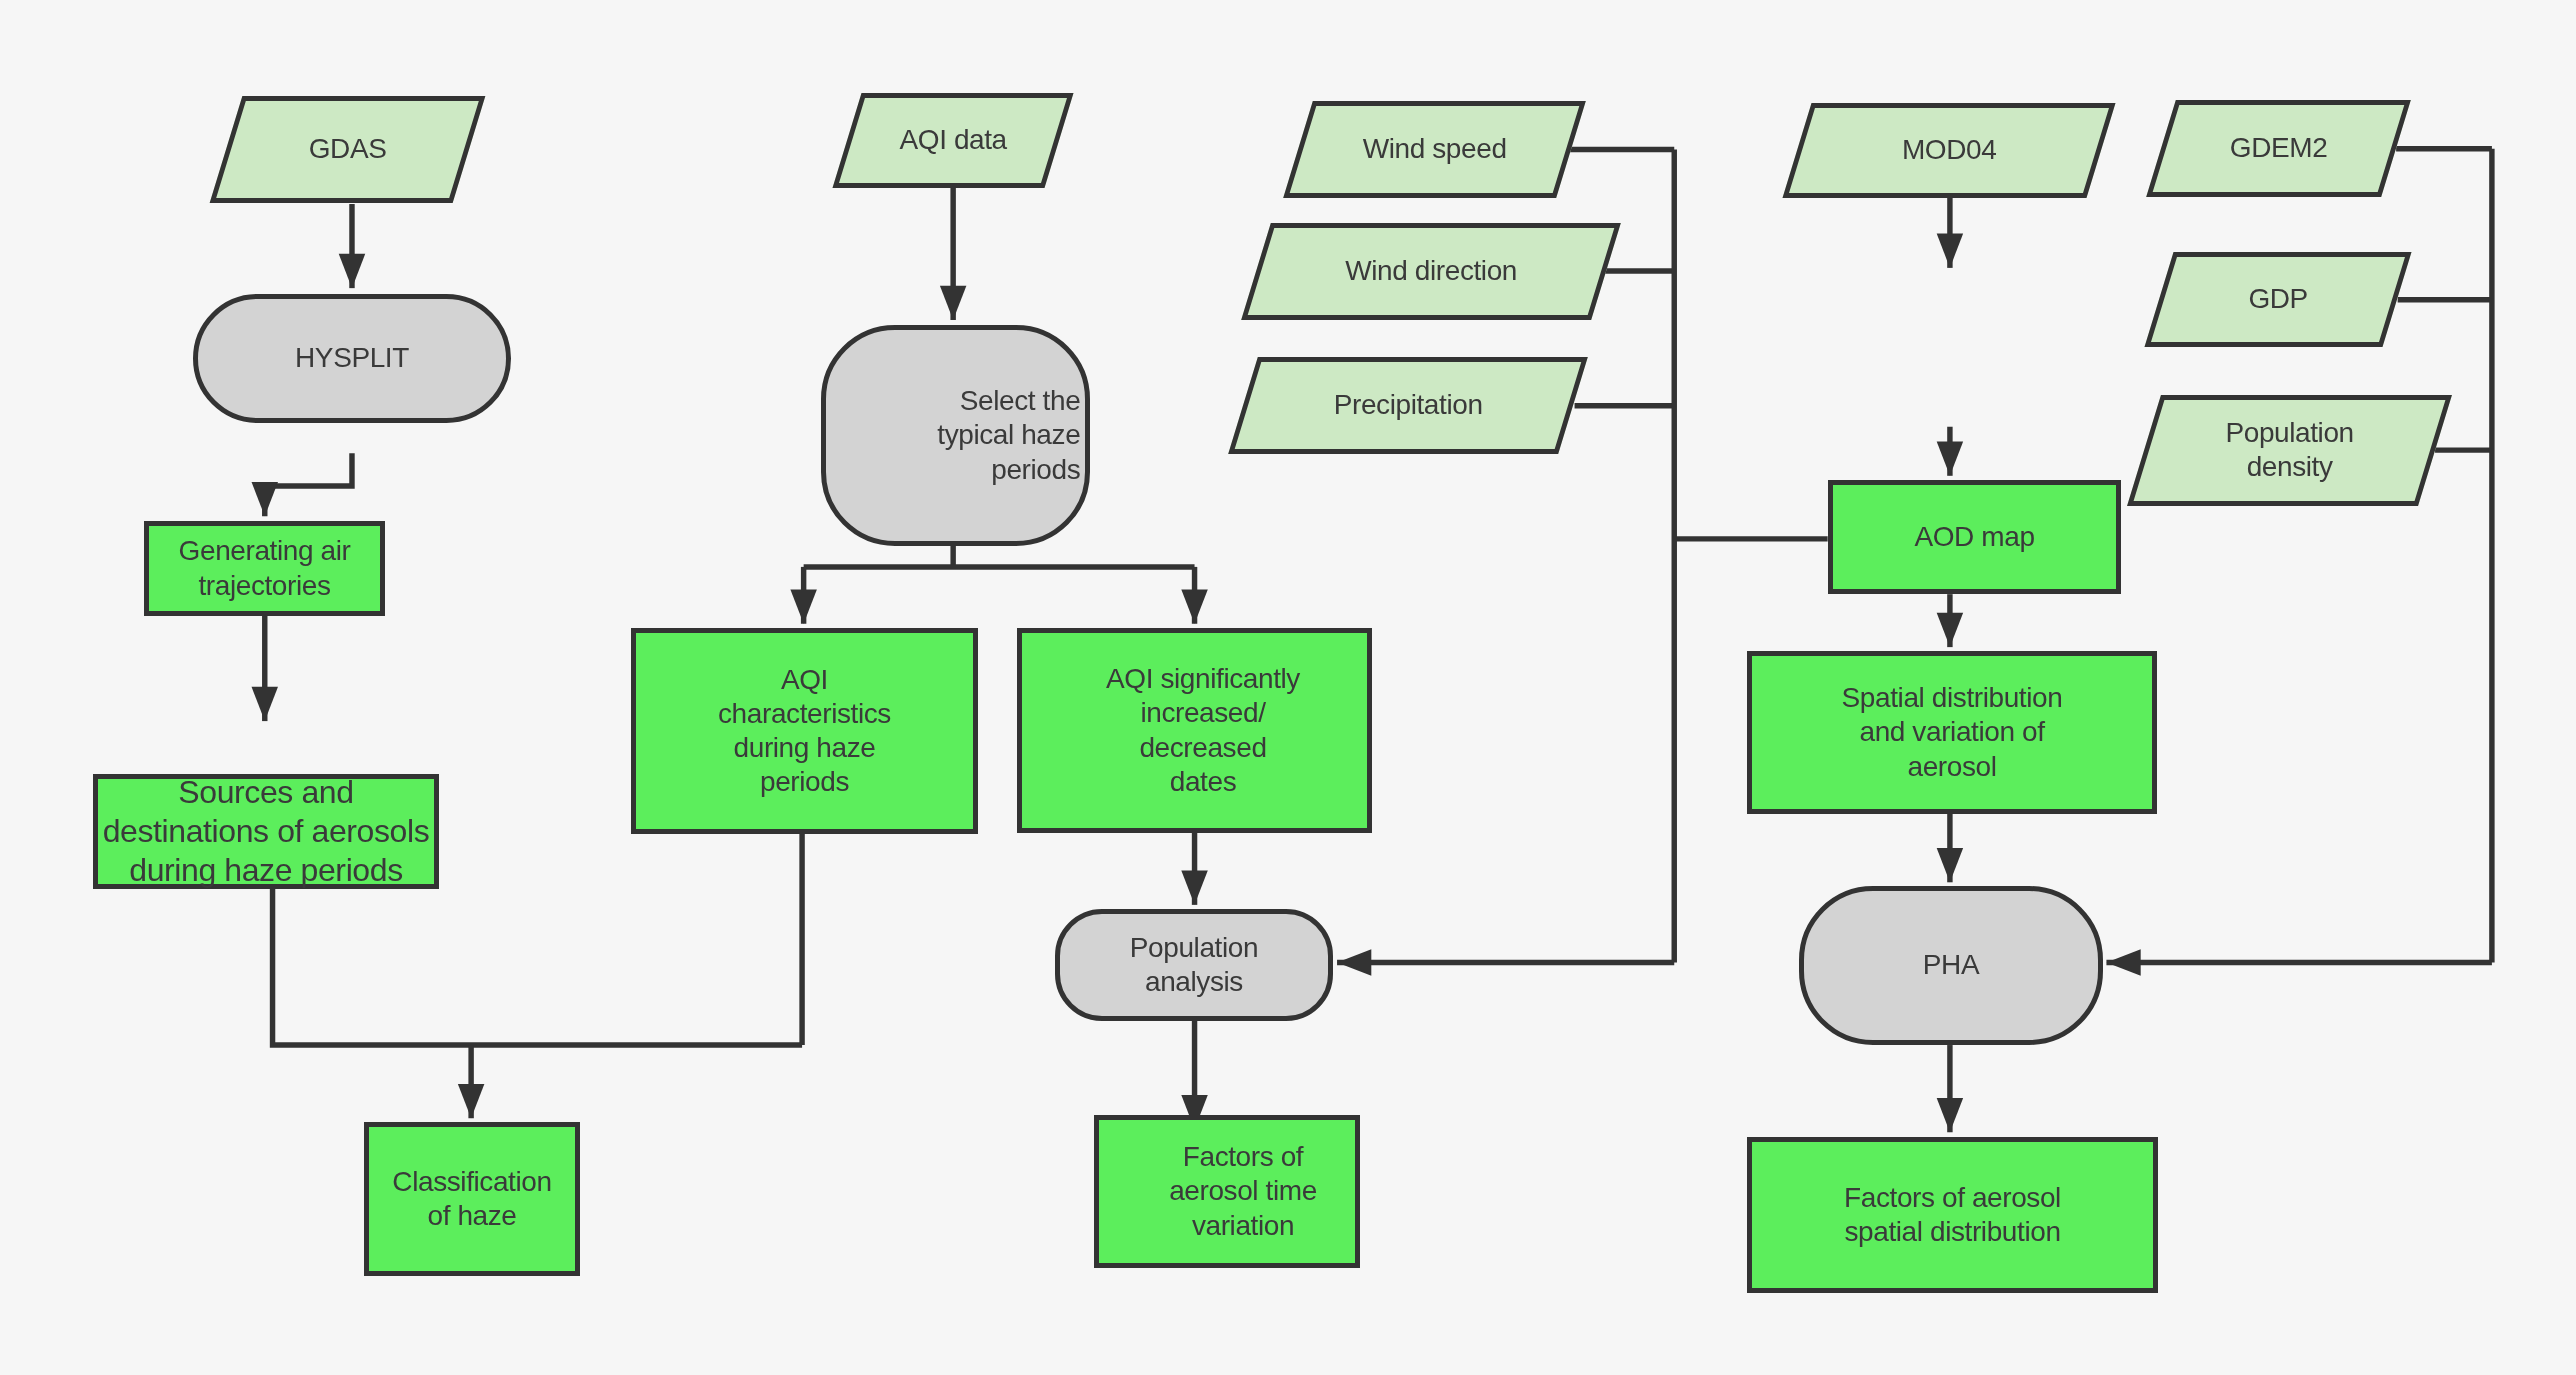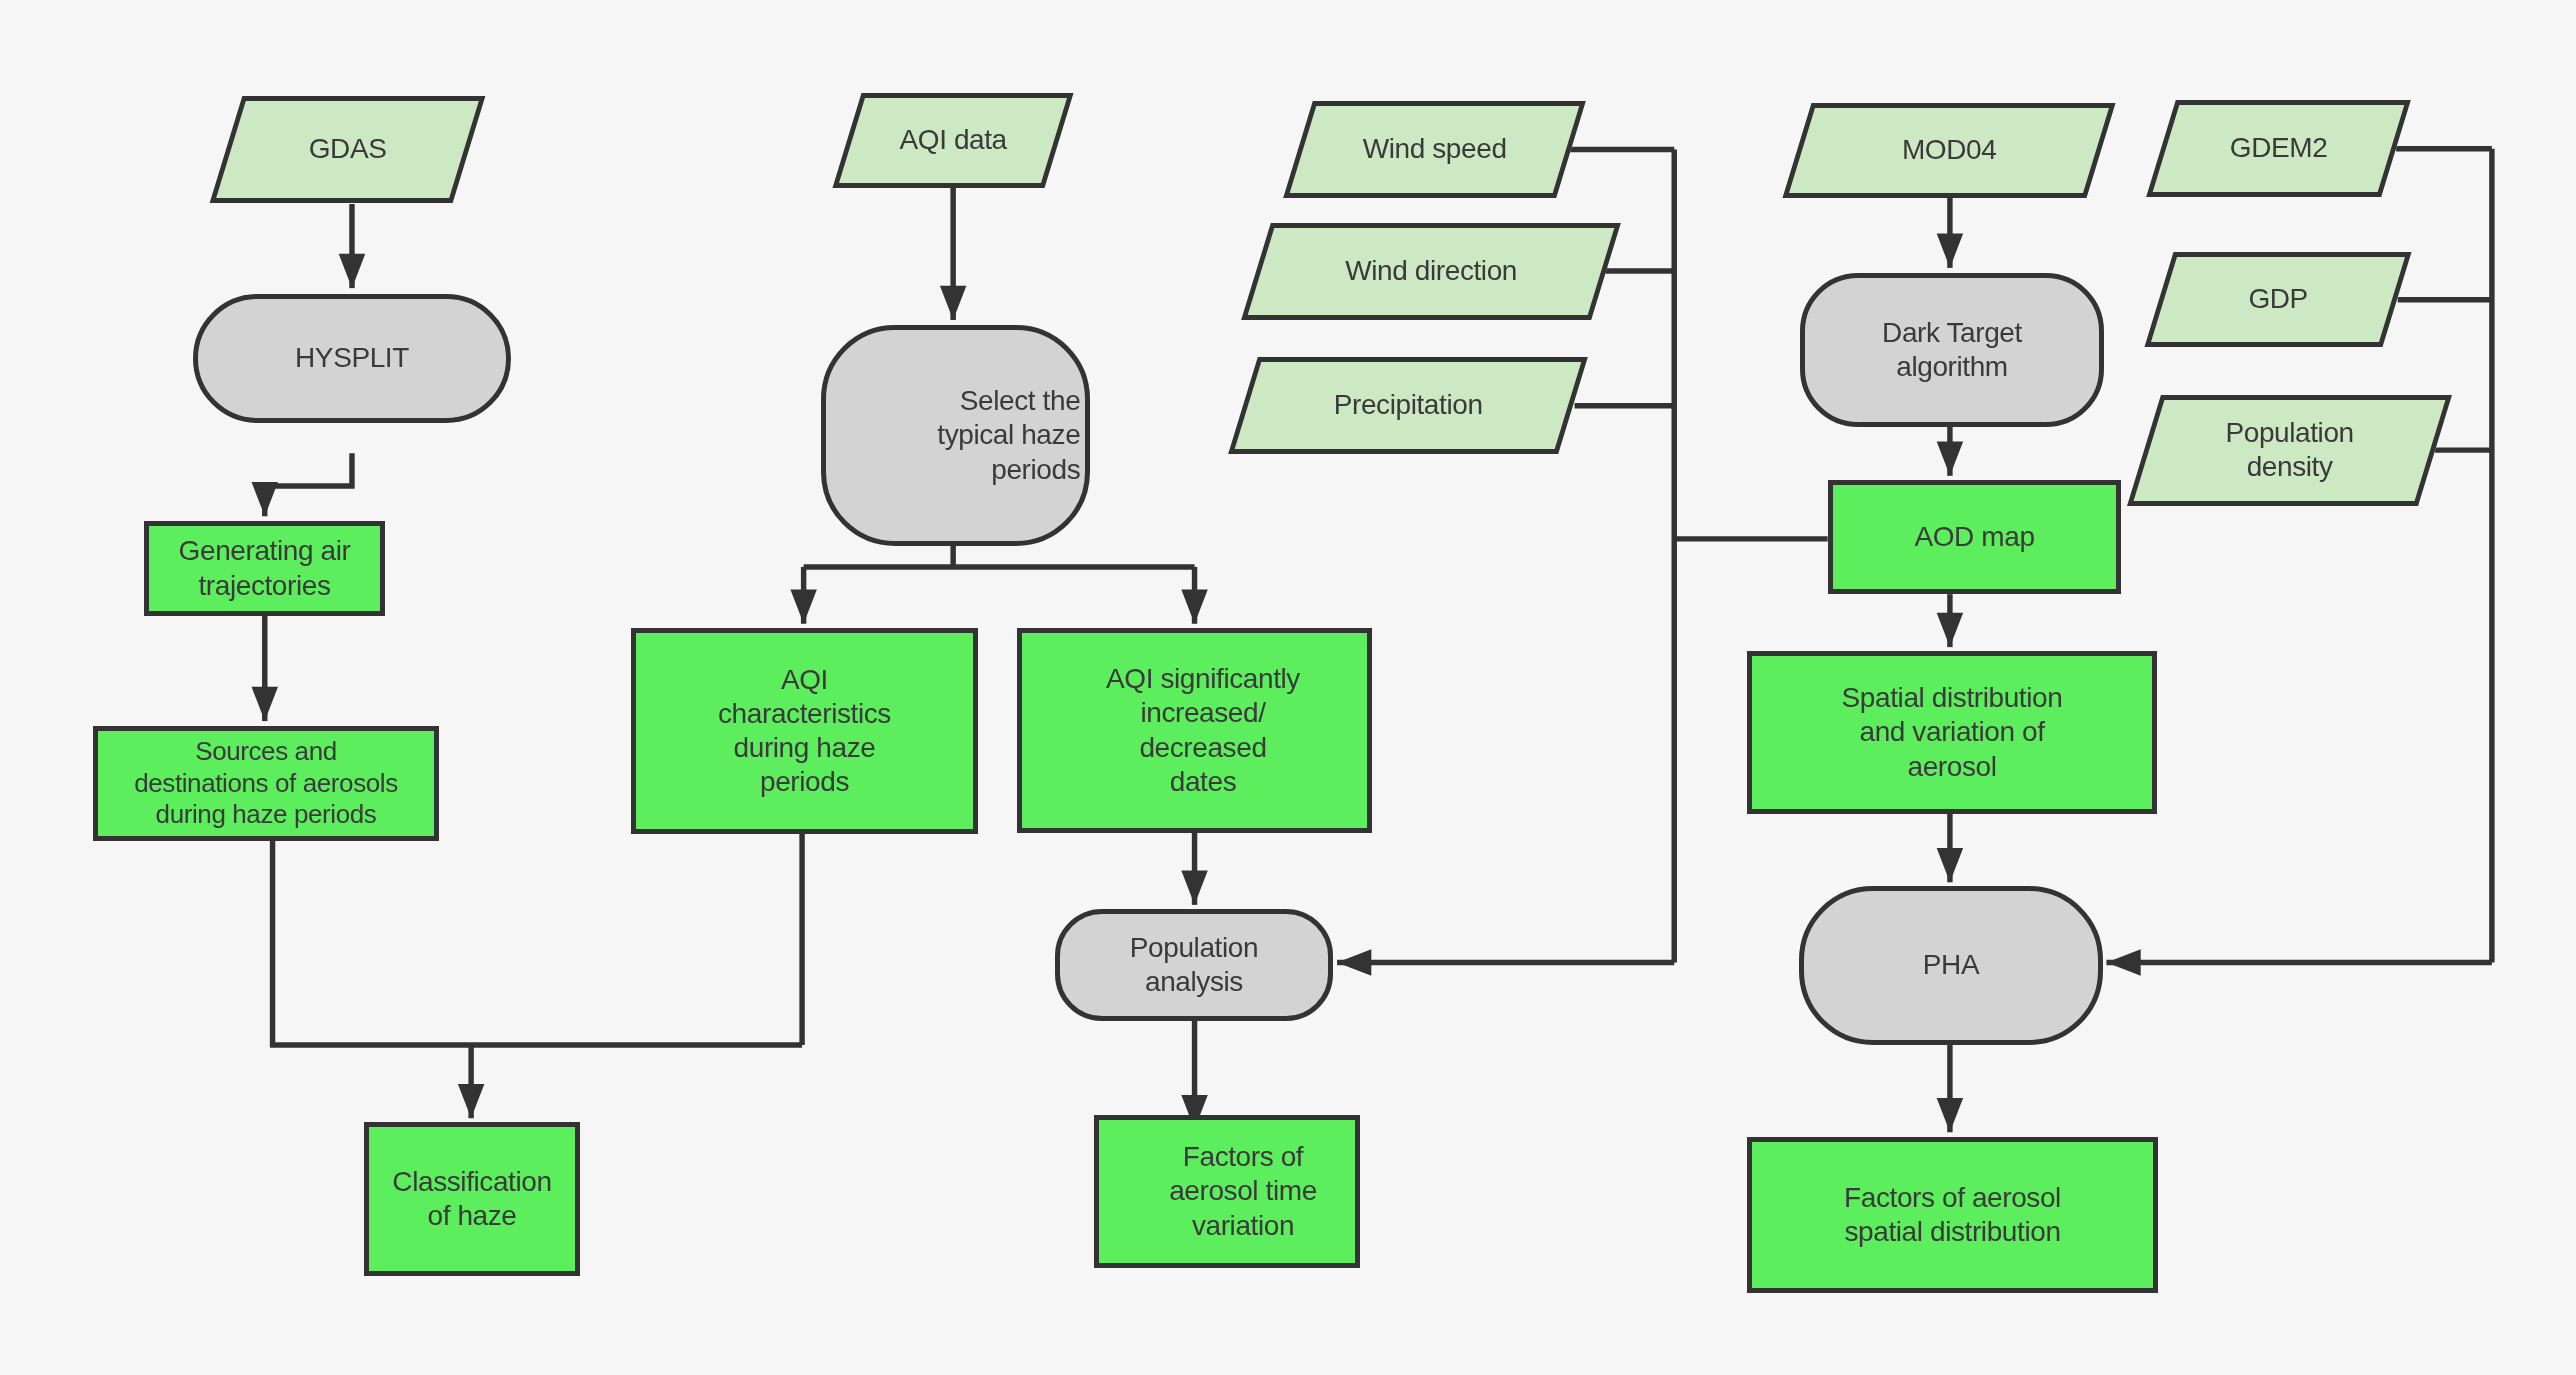--- a/index.html
+++ b/index.html
@@ -17,21 +17,21 @@
     border:5.5px solid #333333;
     color:#3a3a3a;text-align:center;
     white-space:pre-line;
     font-size:28px;line-height:1.22;letter-spacing:-0.4px;
   }
   .proc{background:#5cee5c;}
   .op{background:#d3d3d3;}
   .para{background:#cde9c4;transform:skewX(-17deg);}
   .para .lbl{transform:skewX(17deg);}
   .lbl{display:block;width:100%;padding:0 4.7px;}
-  .small{font-size:26px;}
+  .small{font-size:32px;margin-top:48px;}
 </style>
 </head>
 <body>
 
 <div id="canvas">
 
   <svg id="edge-layer" width="2576" height="1376" viewBox="0 0 3308 1767">
     <defs>
       <marker id="arrow" markerUnits="userSpaceOnUse" markerWidth="52" markerHeight="38" refX="46" refY="19" orient="auto">
         <path d="M2,2 L46,19 L2,36 Z" fill="#333333"></path>
@@ -104,23 +104,20 @@
 density</span></div>
 
   <div class="node op" style="left:193px;top:294px;width:318px;height:129px;border-radius:66px;">
     <span class="lbl">HYSPLIT</span></div>
 
   <div class="node op" style="left:821px;top:325px;width:269px;height:221px;border-radius:74px;text-align:right;">
     <span class="lbl">Select the
 typical haze
 periods</span></div>
 
-  <div class="node op" style="left:1800px;top:273px;width:304px;height:154px;border-radius:58px;">
-    <span class="lbl">Dark Target
-algorithm</span></div>
 
   <div class="node op" style="left:1055px;top:909px;width:278px;height:112px;border-radius:47px;">
     <span class="lbl">Population
 analysis</span></div>
 
   <div class="node op" style="left:1799px;top:886px;width:304px;height:159px;border-radius:74px;">
     <span class="lbl">PHA</span></div>
 
   <div class="node proc" style="left:144px;top:521px;width:241px;height:95px;">
     <span class="lbl">Generating air

